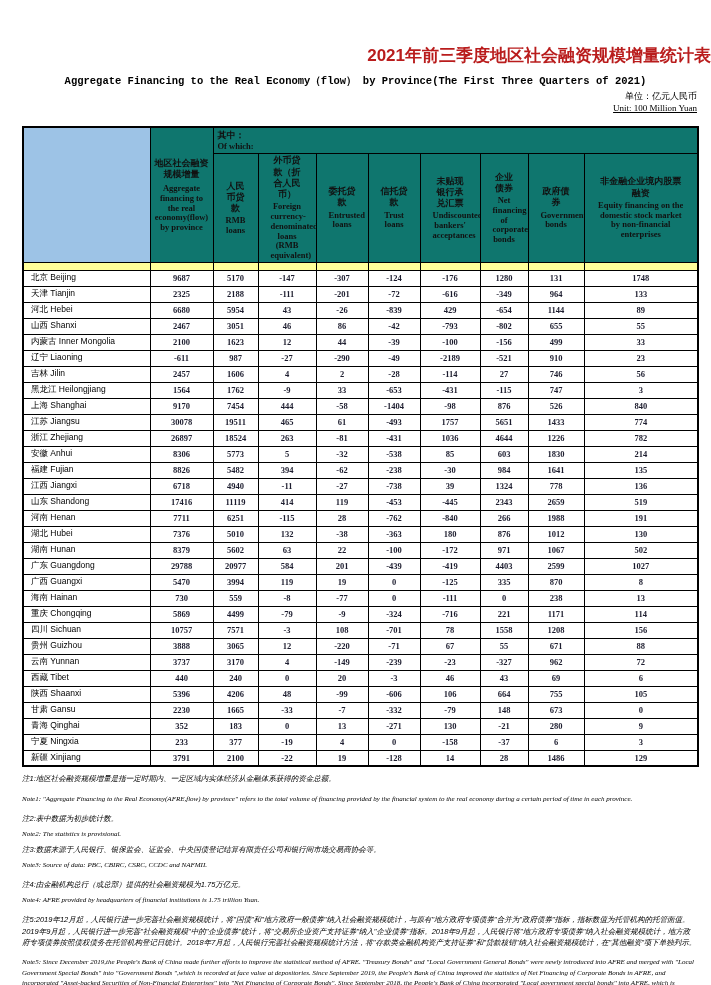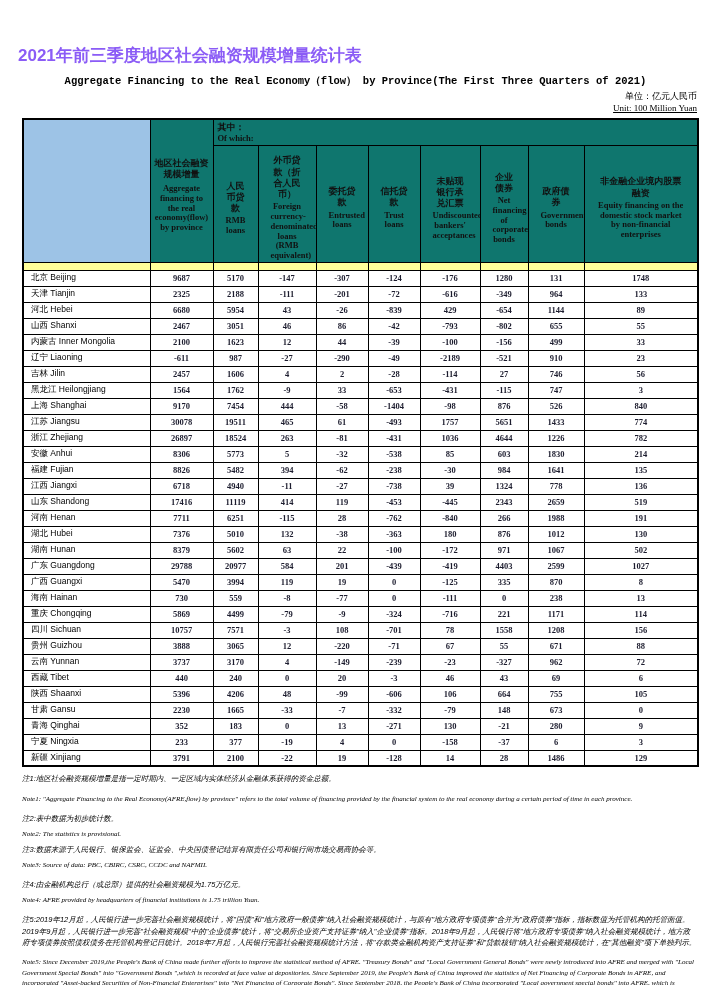--- a/index.html
+++ b/index.html
@@ -5,31 +5,31 @@
   * { margin:0; padding:0; box-sizing:border-box; }
   html,body { background:#ffffff; }
   body {
     width:711px; height:985px; position:relative;
     font-family:"Liberation Serif", serif;
     color:#111111;
   }
   .page { width:711px; height:985px; overflow:hidden; }
 
   .title {
-    margin-top:44px; text-align:left;
+    margin-top:44px; text-align:right;
     font-family:"Liberation Sans", sans-serif;
-    font-weight:bold; font-size:17px; color:#8b5cf6;margin-left:18px;
+    font-weight:bold; font-size:17px; color:#b91c1c;
   }
   .subtitle {
     margin-top:7px; text-align:center;
     font-family:"Liberation Mono", monospace;
     font-weight:bold; font-size:10.5px; color:#000;
   }
   .unit-block {
-    margin:3px 14px 4px 0; text-align:right;
+    margin:3px 14px 12px 0; text-align:right;
     font-size:9px; line-height:1.3; color:#000;
     font-family:"Liberation Serif", serif;
   }
   .unit-en { text-decoration:underline; }
 
   table.afre {
     margin:1px 0 0 22px;
     width:675px;
     border-collapse:collapse;
     table-layout:fixed;
@@ -37,21 +37,21 @@
   table.afre th, table.afre td {
     border:1px solid #000;
     overflow:hidden;
   }
   table.afre { border:2px solid #000; }
   tr.last-row td { border-bottom:2px solid #000; }
 
   thead th { background:#0f766e; font-weight:bold; vertical-align:middle; }
   th.corner { background:#9DC3E6; }
   th.afre-head { padding:2px 3px; }
-  .h-cn { font-family:"Liberation Sans", sans-serif; font-size:9px; line-height:1.25; text-align:center;margin-top:8px; }
+  .h-cn { font-family:"Liberation Sans", sans-serif; font-size:9px; line-height:1.25; text-align:center; }
   .h-en { font-family:"Liberation Serif", serif; font-size:8.5px; line-height:1.15; text-align:center; margin-top:4px; }
   th.ofwhich { vertical-align:top; padding:2px 4px; }
   th.ofwhich .h-cn, th.ofwhich .h-en { text-align:left; margin-top:0; }
   th.sub { padding:1px 12px; }
   th.sub .h-en { margin-top:2px; }
 
   tr.yellow-row td { background:#FFFF99; height:8px; padding:0; }
 
   tbody td { height:16px; }
   td.province {

